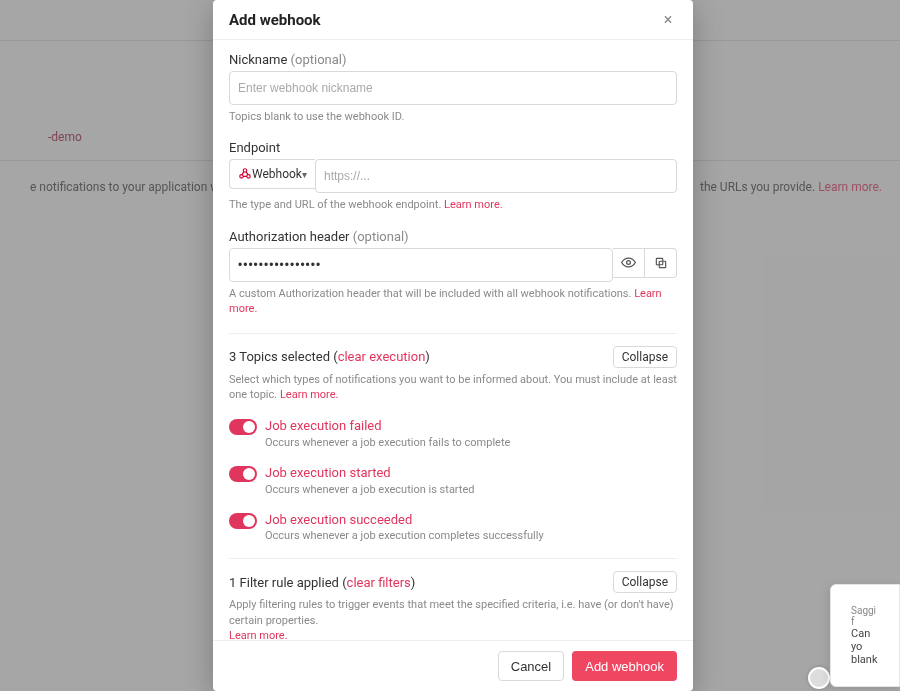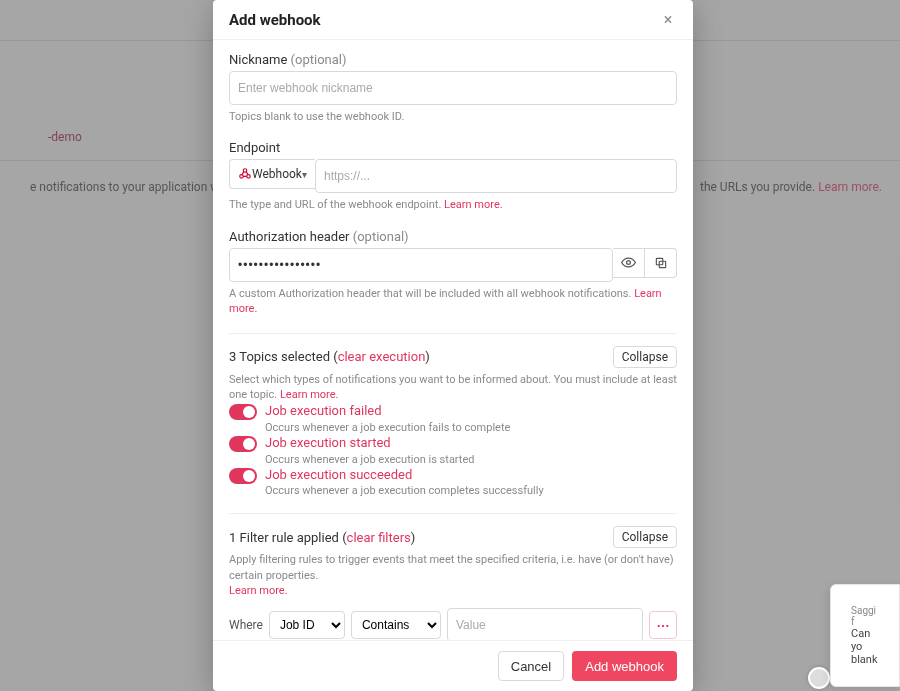--- a/index.html
+++ b/index.html
@@ -31,21 +31,21 @@
   .endpoint-type { display:flex; align-items:center; border:1px solid #d9d9d9; border-right:none; border-radius:4px 0 0 4px; padding:0 8px; height:30px; font-size:12px; cursor:pointer;}
   .endpoint-url { flex:1; border-radius:0 4px 4px 0;}
   .auth-row { display:flex; gap:0;}
   .auth-input { flex:1; border-radius:4px 0 0 4px; background:#eef2fb; letter-spacing:1px; }
   .icon-btn { width:32px; height:30px; border:1px solid #d9d9d9; border-left:none; display:flex; align-items:center; justify-content:center; background:#fff; cursor:pointer;}
   .icon-btn.last { border-radius:0 4px 4px 0;}
   .sec-hr { border:none; border-top:1px solid #eee; margin:14px 0 12px 0;}
   .sec-head { display:flex; align-items:center; justify-content:space-between;}
   .sec-head-left { font-size:13px; }
   .collapse-btn { border:1px solid #d9d9d9; border-radius:4px; padding:3px 8px; font-size:12px; background:#fff; cursor:pointer;}
-  .topic-row { display:flex; gap:8px; margin-top:1px; align-items:flex-start;}
+  .topic-row { display:flex; gap:8px; margin-top:16px; align-items:flex-start;}
   .toggle { width:28px; height:16px; border-radius:999px; background:#e0365e; position:relative; flex-shrink:0; margin-top:1px; cursor:pointer;}
   .toggle .knob { position:absolute; top:2px; right:2px; width:12px; height:12px; background:#fff; border-radius:50%;}
   .topic-title { color:#e0365e; font-size:13px; line-height:1.2;}
   .topic-desc { color:#8a8a8a; font-size:11px; margin-top:2px;}
   .filter-row { display:flex; align-items:center; gap:6px; margin-top:10px;}
   .where-lbl { font-size:12px; color:#555;}
   select.sel, .sel { height:28px; border:1px solid #d9d9d9; border-radius:4px; background:#fff; font-size:12px; padding:0 6px;}
   .val-input { flex:1; height:28px;}
   .dots-btn { height:28px; width:28px; display:flex; align-items:center; justify-content:center; border:1px solid #f3c4cf; border-radius:4px; color:#e0365e; font-weight:700; cursor:pointer;}
   .btn { height:30px; border-radius:4px; padding:0 12px; font-size:13px; cursor:pointer; border:1px solid transparent;text-align:center;}

